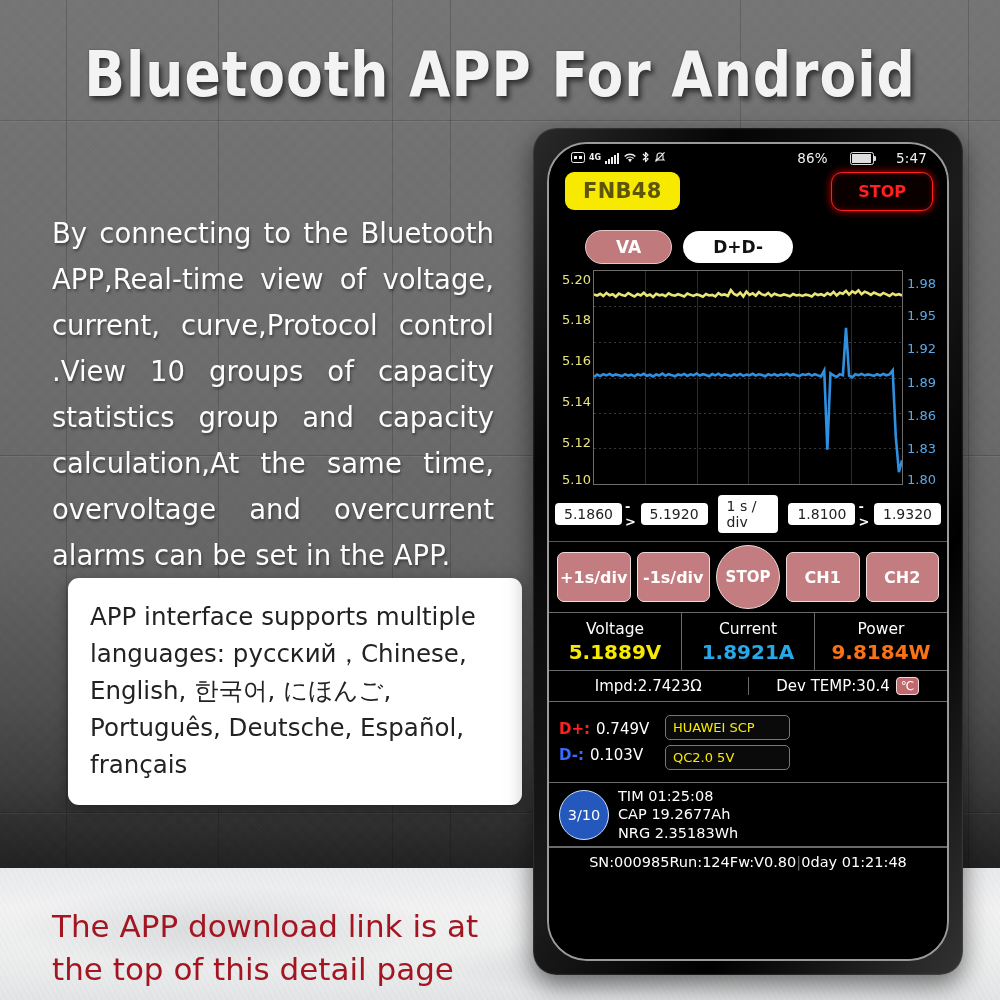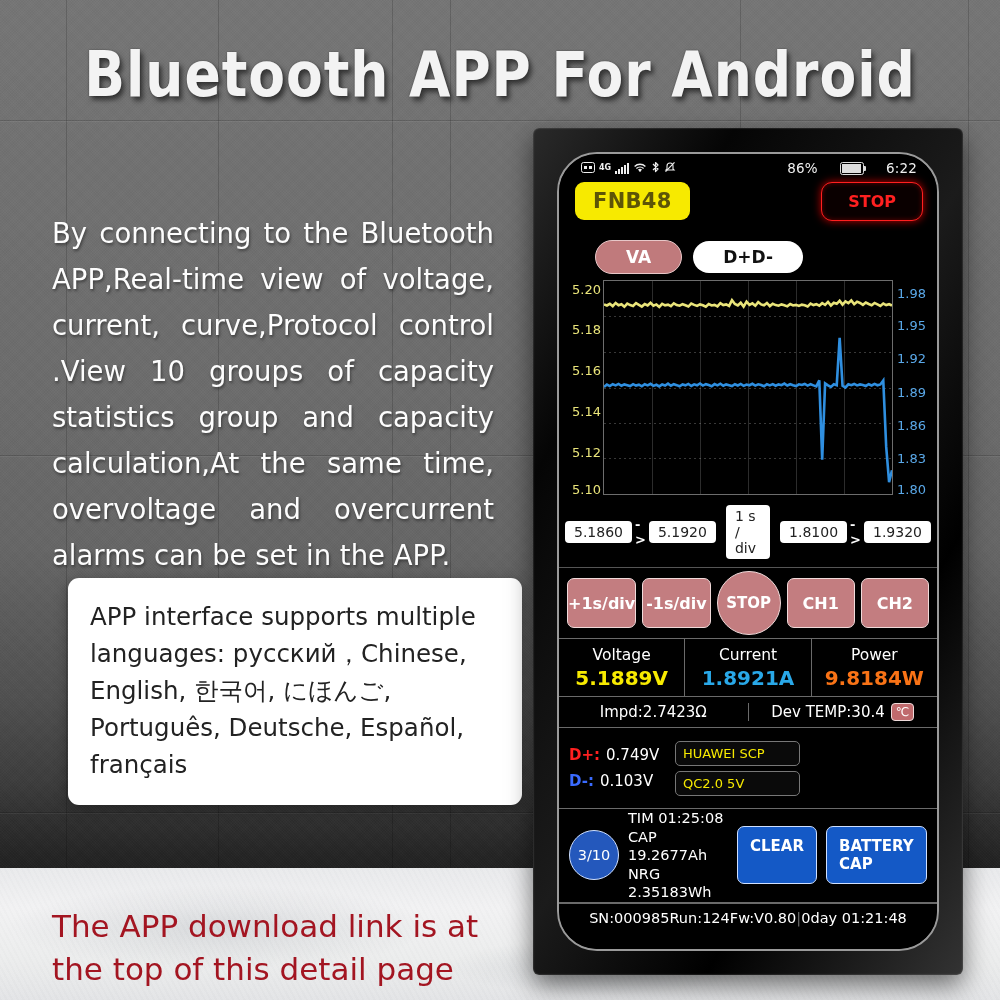--- a/index.html
+++ b/index.html
@@ -56,24 +56,24 @@
   #langcard{position:absolute;left:68px;top:578px;width:410px;
     background:#fff;border-radius:11px;padding:20px 22px 22px 22px;
     box-shadow:0 4px 14px rgba(0,0,0,.35);}
   #langcard p{margin:0;color:#222;font-size:24.5px;line-height:37px;}
 
   #downloadnote{position:absolute;left:52px;top:905px;width:470px;
     color:#a31521;font-size:31px;line-height:43px;}
 
   
   #phone{position:absolute;left:533px;top:128px;width:430px;height:847px;
-    border-radius:6px;
+    border-radius:23px;
     background:linear-gradient(120deg,#2a2a2a 0%,#050505 22%,#1b1b1b 50%,#000 72%,#333 100%);
     box-shadow:0 10px 26px rgba(0,0,0,.55), inset 0 0 2px rgba(255,255,255,.35);
-    padding:24px;box-sizing:border-box;}
+    padding:14px;box-sizing:border-box;}
   #bezel{width:100%;height:100%;border-radius:40px;
     background:#000;box-sizing:border-box;border:2px solid #9a9a9a;
     box-shadow:inset 0 0 0 1px #000;overflow:hidden;position:relative;}
   #screen{position:absolute;inset:0;border-radius:38px;background:#000;overflow:hidden;
     display:flex;flex-direction:column;}
 
   
   #statusbar{height:28px;flex:0 0 28px;display:flex;align-items:center;
     padding:0 20px 0 22px;color:#f0f0f0;font-size:13px;}
   #statusbar .left{display:flex;align-items:center;gap:4px;font-size:13px;}
@@ -234,21 +234,21 @@
                 <path d="M3 8V5a3 3 0 0 1 6 0v3l1 1H2z" fill="none" stroke="#eee" stroke-width="1.1"></path>
                 <line x1="1.5" y1="10.6" x2="10.5" y2="1.4" stroke="#eee" stroke-width="1.2"></line>
               </svg>
         </span>
       </div>
       <div class="right">
         <span>86%</span>
         <span class="batt">
               <i></i>
             </span>
-        <span>6:22</span>
+        <span>5:47</span>
       </div>
     </div>
 
     <div id="appbar">
       <div id="devbtn">FNB48</div>
       <div id="stopbtn">STOP</div>
     </div>
 
     <div id="tabs">
       <div class="tab sel">VA</div>
@@ -351,24 +351,20 @@
       </div>
     </div>
 
     <div id="cap">
       <div id="capcircle">3/10</div>
       <div id="capstats">
         <div>TIM 01:25:08</div>
         <div>CAP 19.2677Ah</div>
         <div>NRG 2.35183Wh</div>
       </div>
-      <div id="capbtns">
-        <div class="capbtn">CLEAR</div>
-        <div class="capbtn">BATTERY CAP</div>
-      </div>
     </div>
 
 
     <div id="footer">
       <span>SN:000985</span>
       <span>Run:124</span>
       <span>Fw:V0.80</span>
       <span class="sep">|</span>
       <span>0day  01:21:48</span>
     </div>

